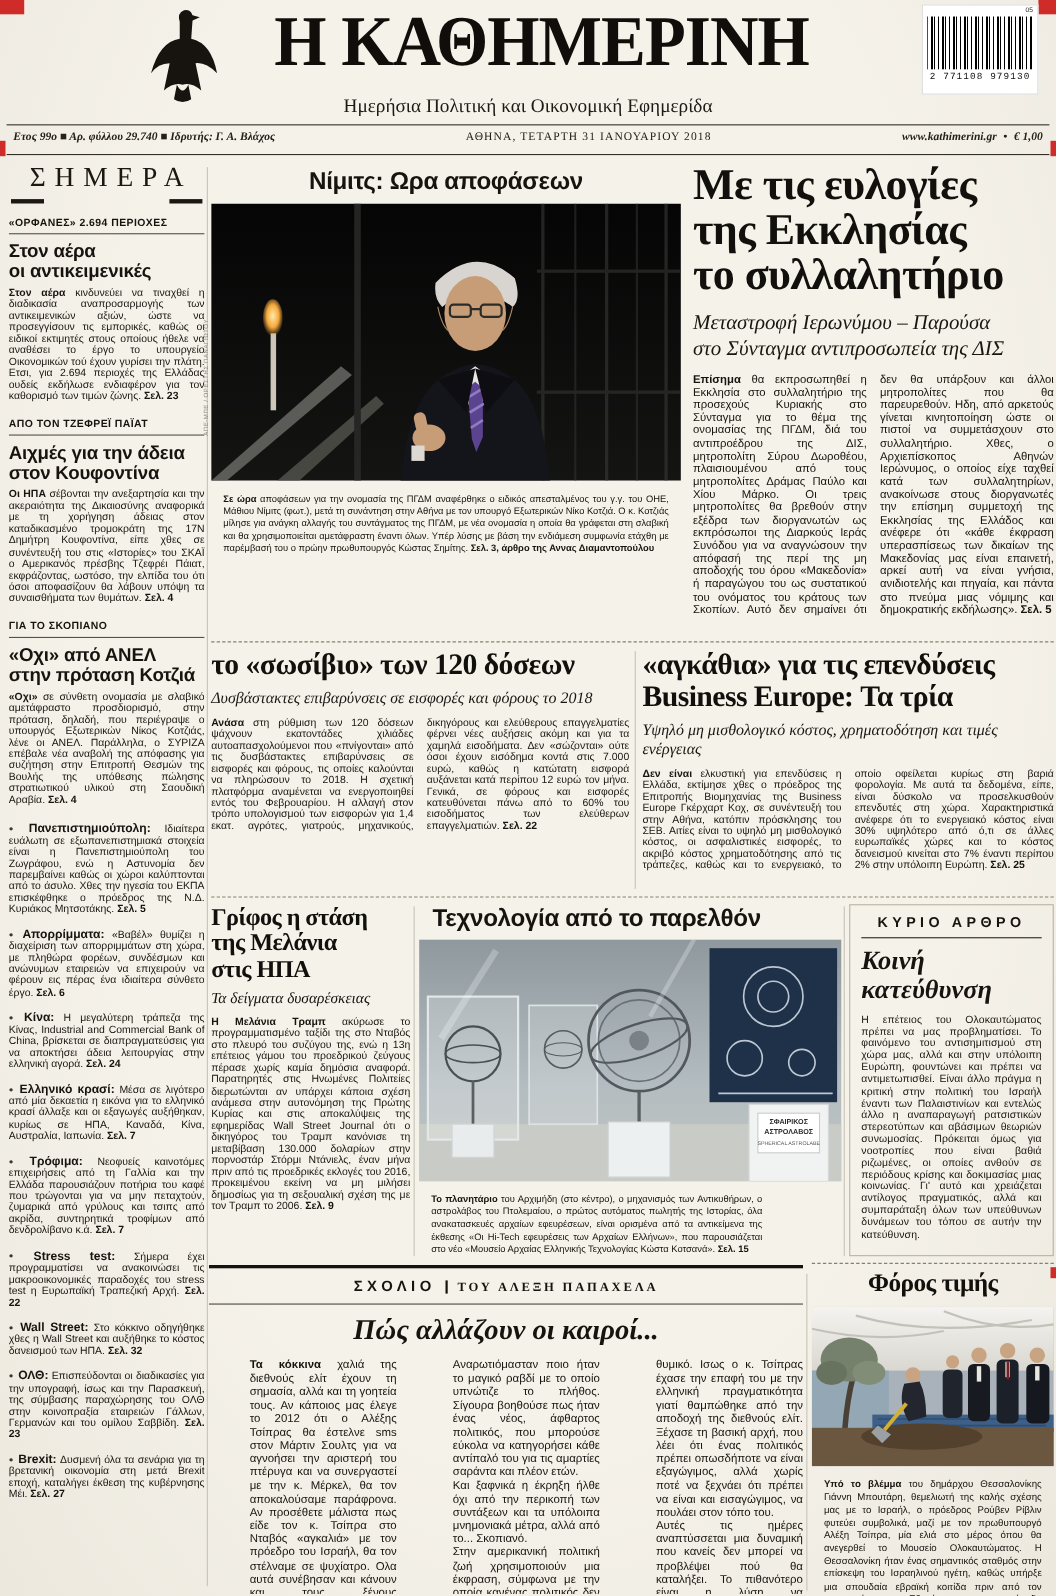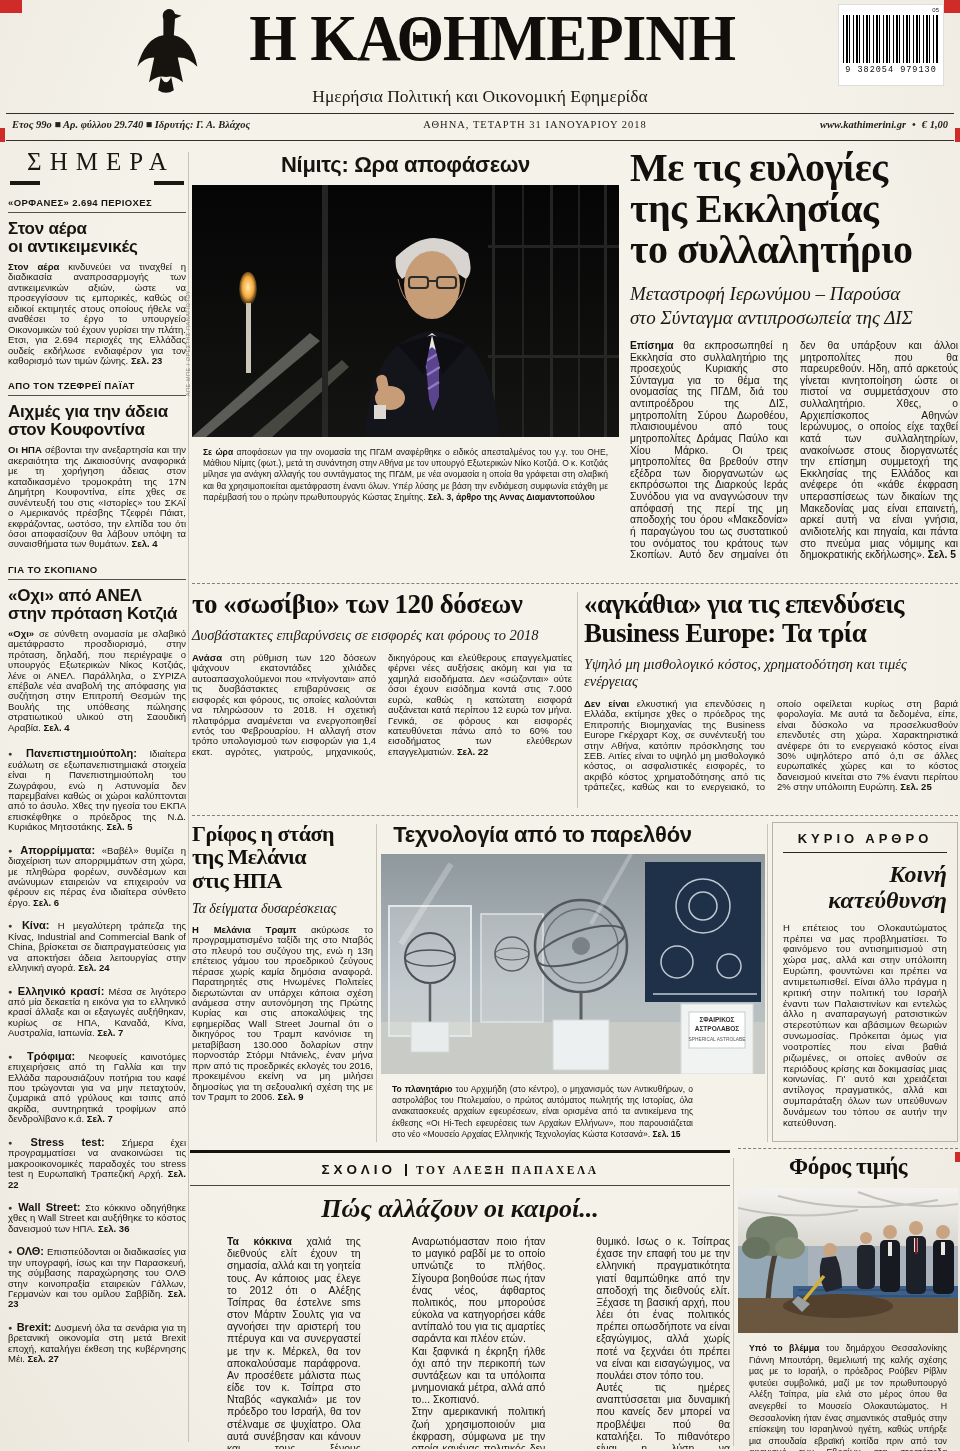--- a/index.html
+++ b/index.html
@@ -84,21 +84,21 @@
   .melania{position:absolute;left:192px;top:822px;width:181px;height:320px;overflow:hidden;}
   .h3line{font-size:22px;line-height:1.06;}
   .deck3{font-size:14px;margin:9px 0 8px;}
   .technology{position:absolute;left:381px;top:822px;width:323px;}
   .technology .photo-title{margin-bottom:6px;}
   .tech-caption{margin-top:6px;}
   .editorial{position:absolute;left:772px;top:822px;width:186px;height:320px;box-sizing:border-box;
     border:1px solid #b9b3a6;padding:8px 10px;overflow:hidden;}
   .ed-kicker{text-align:center;font-size:13px;font-weight:700;letter-spacing:4px;
     border-bottom:1px solid #2a2722;padding-bottom:6px;margin:0 0 8px;}
-  .ed-head{text-align:right;font-family:"Liberation Serif",serif;font-style:italic;font-weight:700;
+  .ed-head{text-align:left;font-family:"Liberation Serif",serif;font-style:italic;font-weight:700;
     font-size:24px;line-height:1.1;margin:0 0 9px;letter-spacing:0;}
   .ed-body{font-size:9.5px;line-height:1.14;letter-spacing:.1px;}
 
   
   .cmt-bar{position:absolute;left:190px;top:1150px;width:540px;height:3px;background:#16130e;}
   .commentary{position:absolute;left:190px;top:1157px;width:540px;height:292px;overflow:hidden;}
   .cmt-head{text-align:center;margin:0;}
   .cmt-sec{font-size:13.5px;font-weight:700;letter-spacing:4px;}
   .cmt-div{display:inline-block;width:2px;height:12px;background:#16130e;margin:0 9px;vertical-align:-2px;}
   .cmt-auth{font-family:"Liberation Serif",serif;font-size:11.5px;letter-spacing:2.5px;}
@@ -136,21 +136,21 @@
         <path fill="#17130e" d="M35,7 l7,2 -7,3 z"></path>
         <path fill="#17130e" d="M26,56 q4,8 8,0 l2,10 q-6,4 -12,0 z"></path>
       </svg>
     </div>
 
     <h1 class="mast-title serif">Η ΚΑΘΗΜΕΡΙΝΗ</h1>
 
     <div class="barcode">
       <div class="bc-issue">05</div>
       <div class="bc-bars"></div>
-      <div class="bc-num">9 382054 979130</div>
+      <div class="bc-num">2 771108 979130</div>
     </div>
 
     <div class="mast-sub serif">Ημερήσια Πολιτική και Οικονομική Εφημερίδα</div>
     <div class="rule r1"></div>
     <div class="dateline serif">
       <span class="dl-left">Ετος 99ο ■ Αρ. φύλλου 29.740 ■ Ιδρυτής: Γ. Α. Βλάχος</span>
       <span class="dl-center">ΑΘΗΝΑ, ΤΕΤΑΡΤΗ 31 ΙΑΝΟΥΑΡΙΟΥ 2018</span>
       <span class="dl-right"><a href="#">www.kathimerini.gr</a><span class="dl-sep">•</span><span>€ 1,00</span></span>
     </div>
     <div class="rule r2"></div>
@@ -189,21 +189,21 @@
       </h3>
       <p class="jbody"><strong class="lb">«Οχι»</strong><span> σε σύνθετη ονομασία με σλαβικό αμετάφραστο προσδιορισμό, στην πρόταση, δηλαδή, που περιέγραψε ο υπουργός Εξωτερικών Νίκος Κοτζιάς, λένε οι ΑΝΕΛ. Παράλληλα, ο ΣΥΡΙΖΑ επέβαλε νέα αναβολή της απόφασης για συζήτηση στην Επιτροπή Θεσμών της Βουλής της υπόθεσης πώλησης στρατιωτικού υλικού στη Σαουδική Αραβία. </span><strong class="pg">Σελ. 4</strong></p>
     </article>
 
     <p class="sid-brief jbody"><span class="blt">●</span><strong class="term">Πανεπιστημιούπολη:</strong><span> Ιδιαίτερα ευάλωτη σε εξωπανεπιστημιακά στοιχεία είναι η Πανεπιστημιούπολη του Ζωγράφου, ενώ η Αστυνομία δεν παρεμβαίνει καθώς οι χώροι καλύπτονται από το άσυλο. Χθες την ηγεσία του ΕΚΠΑ επισκέφθηκε ο πρόεδρος της Ν.Δ. Κυριάκος Μητσοτάκης. </span><strong class="pg">Σελ. 5</strong></p>
     <p class="sid-brief jbody"><span class="blt">●</span><strong class="term">Απορρίμματα:</strong><span> «Βαβέλ» θυμίζει η διαχείριση των απορριμμάτων στη χώρα, με πληθώρα φορέων, συνδέσμων και ανώνυμων εταιρειών να επιχειρούν να φέρουν εις πέρας ένα ιδιαίτερα σύνθετο έργο. </span><strong class="pg">Σελ. 6</strong></p>
     <p class="sid-brief jbody"><span class="blt">●</span><strong class="term">Κίνα:</strong><span> Η μεγαλύτερη τράπεζα της Κίνας, Industrial and Commercial Bank of China, βρίσκεται σε διαπραγματεύσεις για να αποκτήσει άδεια λειτουργίας στην ελληνική αγορά. </span><strong class="pg">Σελ. 24</strong></p>
     <p class="sid-brief jbody"><span class="blt">●</span><strong class="term">Ελληνικό κρασί:</strong><span> Μέσα σε λιγότερο από μία δεκαετία η εικόνα για το ελληνικό κρασί άλλαξε και οι εξαγωγές αυξήθηκαν, κυρίως σε ΗΠΑ, Καναδά, Κίνα, Αυστραλία, Ιαπωνία. </span><strong class="pg">Σελ. 7</strong></p>
     <p class="sid-brief jbody"><span class="blt">●</span><strong class="term">Τρόφιμα:</strong><span> Νεοφυείς καινοτόμες επιχειρήσεις από τη Γαλλία και την Ελλάδα παρουσιάζουν ποτήρια του καφέ που τρώγονται για να μην πεταχτούν, ζυμαρικά από γρύλους και τσιπς από ακρίδα, συντηρητικά τροφίμων από δενδρολίβανο κ.ά. </span><strong class="pg">Σελ. 7</strong></p>
     <p class="sid-brief jbody"><span class="blt">●</span><strong class="term">Stress test:</strong><span> Σήμερα έχει προγραμματίσει να ανακοινώσει τις μακροοικονομικές παραδοχές του stress test η Ευρωπαϊκή Τραπεζική Αρχή. </span><strong class="pg">Σελ. 22</strong></p>
-    <p class="sid-brief jbody"><span class="blt">●</span><strong class="term">Wall Street:</strong><span> Στο κόκκινο οδηγήθηκε χθες η Wall Street και αυξήθηκε το κόστος δανεισμού των ΗΠΑ. </span><strong class="pg">Σελ. 36</strong></p>
+    <p class="sid-brief jbody"><span class="blt">●</span><strong class="term">Wall Street:</strong><span> Στο κόκκινο οδηγήθηκε χθες η Wall Street και αυξήθηκε το κόστος δανεισμού των ΗΠΑ. </span><strong class="pg">Σελ. 32</strong></p>
     <p class="sid-brief jbody"><span class="blt">●</span><strong class="term">ΟΛΘ:</strong><span> Επισπεύδονται οι διαδικασίες για την υπογραφή, ίσως και την Παρασκευή, της σύμβασης παραχώρησης του ΟΛΘ στην κοινοπραξία εταιρειών Γάλλων, Γερμανών και του ομίλου Σαββίδη. </span><strong class="pg">Σελ. 23</strong></p>
     <p class="sid-brief jbody"><span class="blt">●</span><strong class="term">Brexit:</strong><span> Δυσμενή όλα τα σενάρια για τη βρετανική οικονομία στη μετά Brexit εποχή, καταλήγει έκθεση της κυβέρνησης Μέι. </span><strong class="pg">Σελ. 27</strong></p>
   </aside>
 
   <div class="vrule vr-side"></div>
 
   <section class="nimitz">
     <h2 class="photo-title">Νίμιτς: Ωρα αποφάσεων</h2>
     <div class="photo">
       <svg width="427" height="252" viewBox="0 0 427 252">

